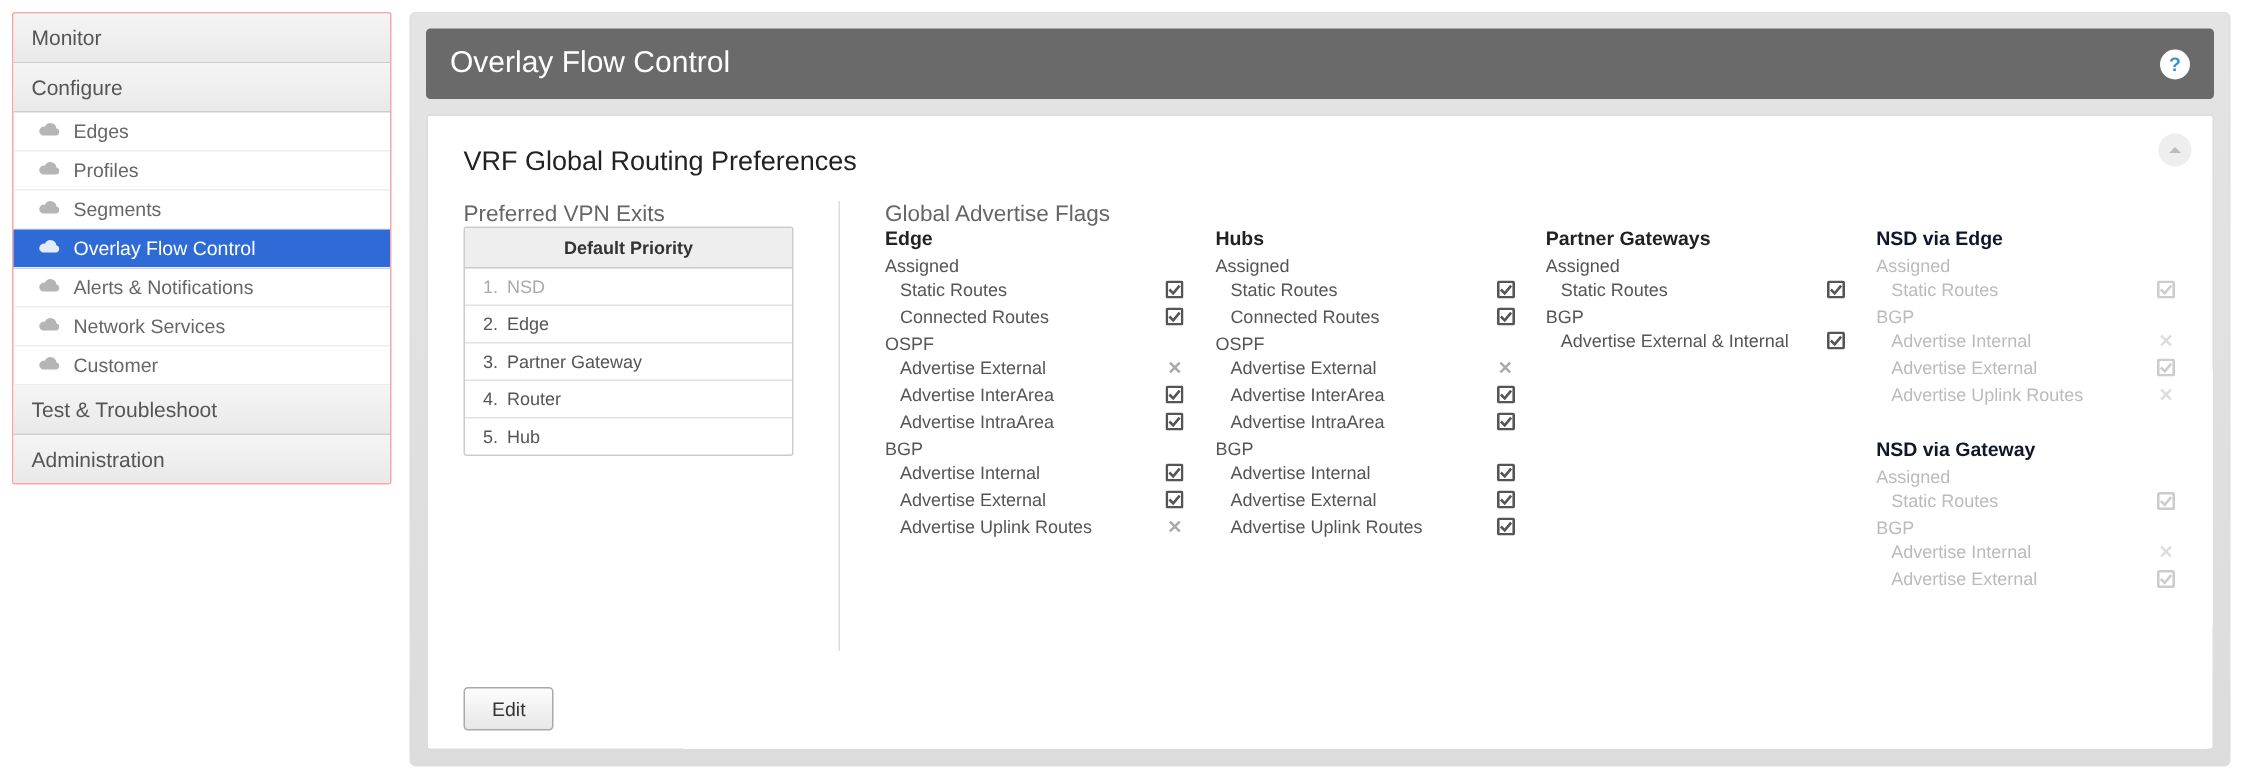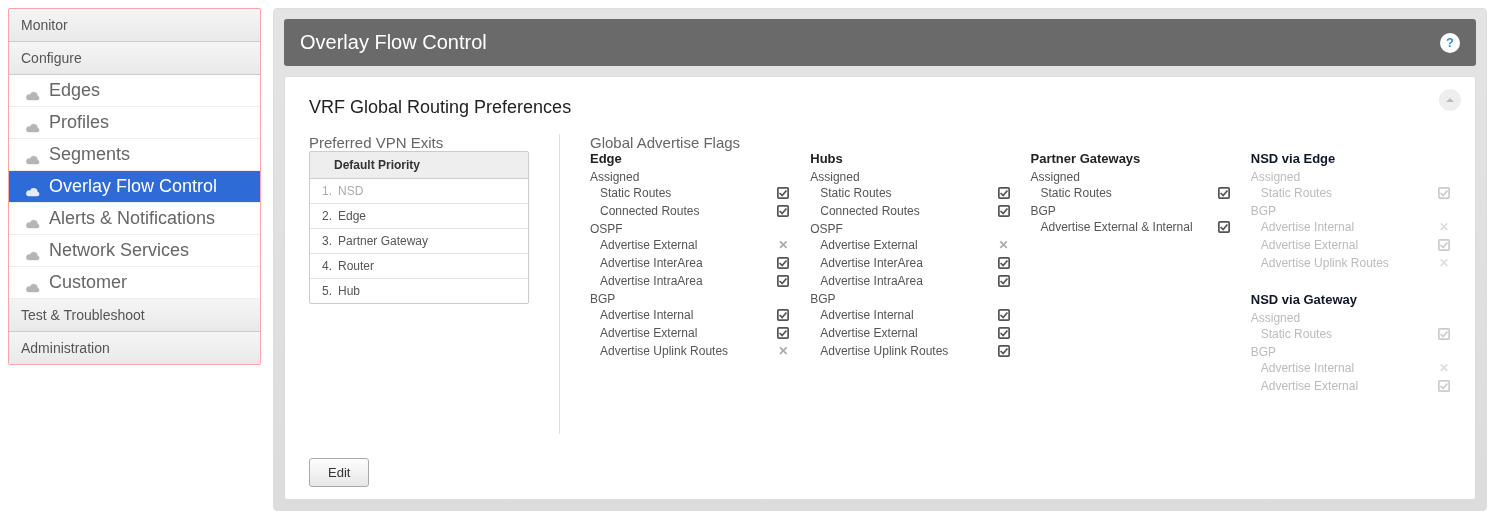--- a/index.html
+++ b/index.html
@@ -30,27 +30,26 @@
     padding: 8px 12px;
     border-bottom: 1px solid #ccc;
     background: linear-gradient(#f5f5f5,#e9e9e9);
     cursor: pointer;
   }
   .side-section-head:first-child { border-radius: 2px 2px 0 0; }
   .side-section-head:last-child { border-bottom: none; border-radius: 0 0 2px 2px; }
   .side-items {}
   .side-item {
     display: flex;
-    align-items: center;
     gap: 8px;
     padding: 5px 10px 5px 16px;
     color: #666;
     border-bottom: 1px solid #eee;
     cursor: pointer;
-    font-size: 18px;
+    font-size: 13px;
   }
   .side-item.active {
     background: #2f6bd6;
     color: #fff;
   }
   .cloud-icon {
     width: 16px; height: 10px;
     display: inline-block;
     fill: #b5b5b5;
   }
@@ -118,20 +117,21 @@
     border: 1px solid #ccc;
     border-radius: 2px;
     width: 100%;
   }
   .prio-head {
     background: #eee;
     font-weight: bold;
     font-size: 12px;
     padding: 6px 24px;
     border-bottom: 1px solid #ccc;
+    text-align: center;
   }
   .prio-row {
     display:flex; gap:6px;
     padding: 5px 8px;
     border-bottom: 1px solid #e2e2e2;
     font-size: 12px;
     color:#555;
   }
   .prio-row:last-child { border-bottom:none; }
   .prio-row.dim { color:#aaa; }

